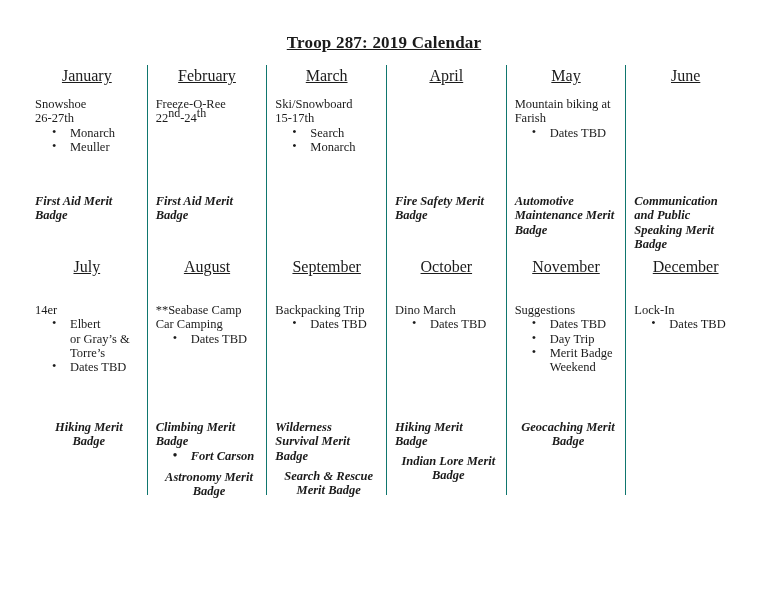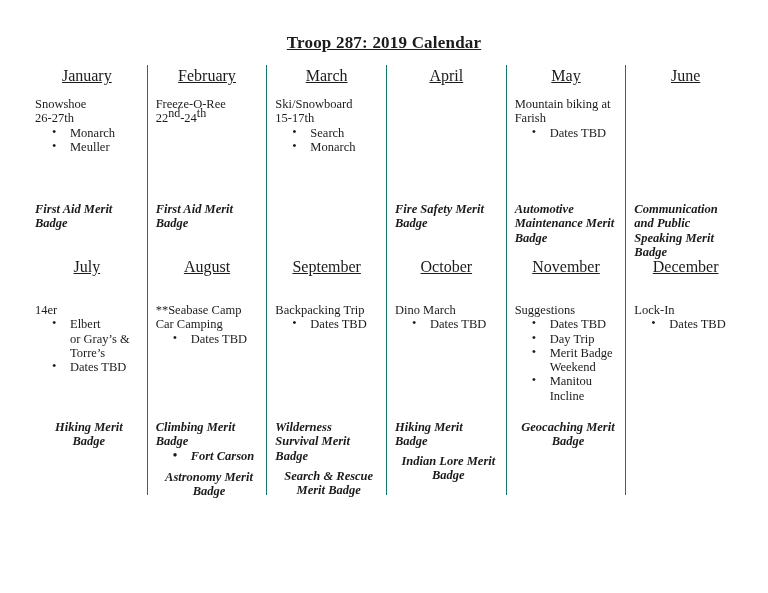--- a/index.html
+++ b/index.html
@@ -38,21 +38,21 @@
   .l { display:block; }
   .li { position:relative; padding-left:35px; display:block; }
   .li::before { content:"\2022"; position:absolute; left:17px; top:-1px; }
   .gap { height:14.3px; }
   .badge {
     position:absolute; left:8px; right:4px;
     font-size:12.5px; line-height:14.3px;
     font-weight:bold; font-style:italic;
   }
   .badge.center { text-align:center; }
-  .badge-r1 { top:137px; }
+  .badge-r1 { top:129px; }
   .badge-r2 { top:162px; }
   .top-aug2 { top:212px; }
   .top-sep2 { top:211px; }
   .top-oct2 { top:196px; }
   .sup { font-size:12px; vertical-align:super; line-height:0; }
 </style>
 </head>
 <body>
 
 <div class="page">
@@ -201,24 +201,20 @@
     <div class="cell r2 bl">
       <div class="mh"><span>November</span></div>
       <div class="ct">
         <span class="l">Suggestions</span>
         <span class="li">Dates TBD</span>
         <span class="li">Day Trip</span>
         <span class="li">
           <span class="l">Merit Badge</span>
           <span class="l">Weekend</span>
         </span>
-        <span class="li">
-          <span class="l">Manitou</span>
-          <span class="l">Incline</span>
-        </span>
       </div>
       <div class="badge badge-r2 center">
         <span class="l">Geocaching Merit</span>
         <span class="l">Badge</span>
       </div>
     </div>
 
     <div class="cell r2 bl">
       <div class="mh"><span>December</span></div>
       <div class="ct">

